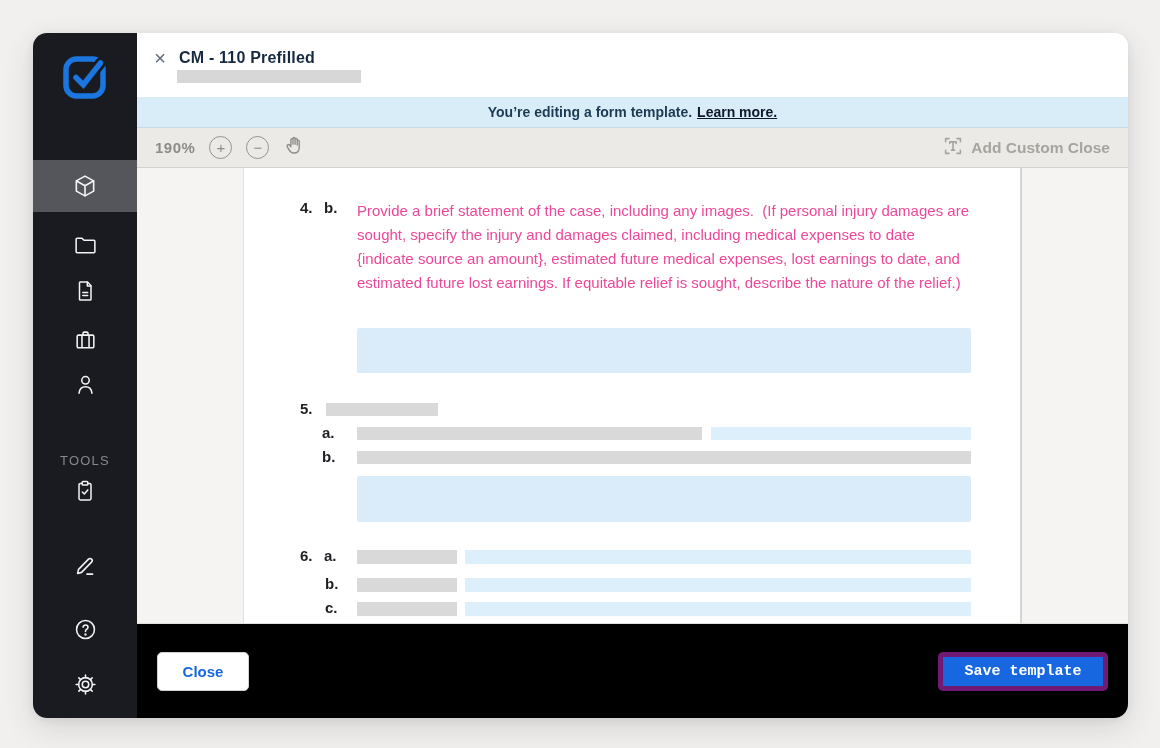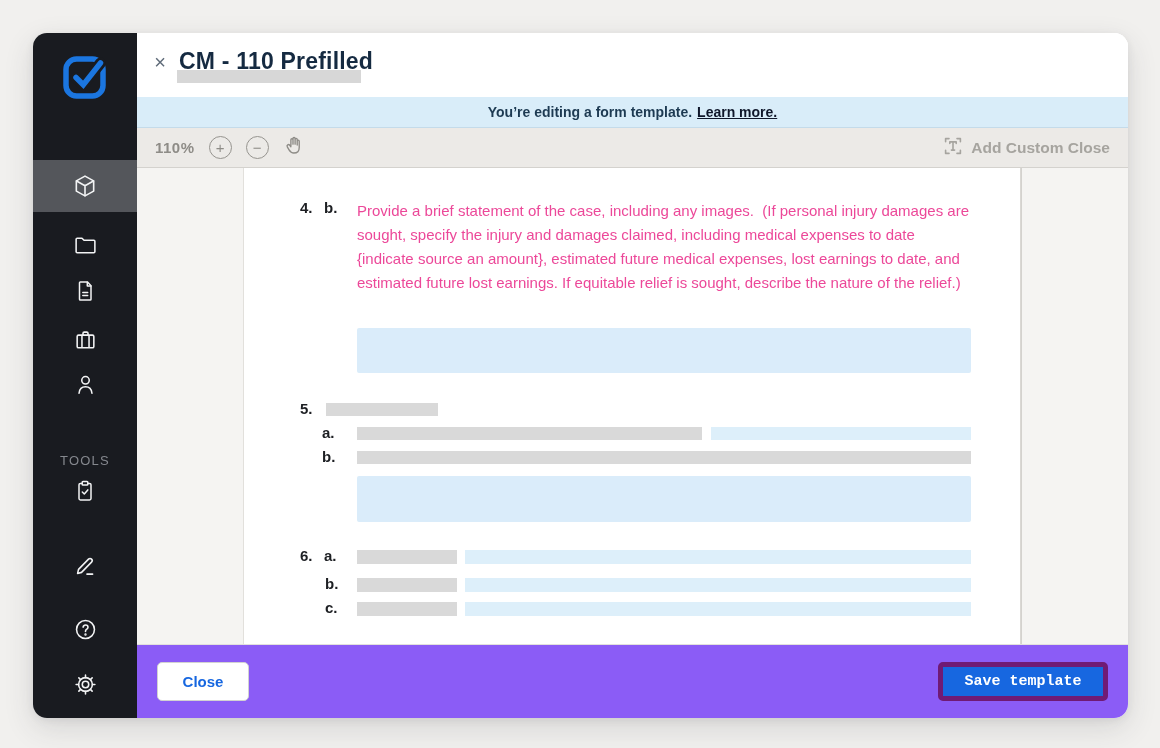--- a/index.html
+++ b/index.html
@@ -20,21 +20,21 @@
   .nav-item svg { display:block; }
   .tools-label { position:absolute; left:0; width:104px; text-align:center;
                  color:#85888e; font-size:13px; letter-spacing:1.2px; }
 
   
   .main { flex:1; display:flex; flex-direction:column; position:relative; background:#fff; min-width:0; }
 
   .header { height:64px; position:relative; flex:none; background:#fff; }
   .header-row { position:absolute; left:12px; top:15px; display:flex; align-items:center; }
   .close-x { color:#5f6b79; font-size:20px; line-height:20px; width:22px; text-align:center; cursor:pointer; }
-  .doc-title { margin-left:8px; color:#152a41; font-size:23px; font-weight:700; letter-spacing:.2px; }
+  .doc-title { margin-left:8px; color:#152a41; font-size:16px; font-weight:700; letter-spacing:.2px; }
   .title-bar-ph { position:absolute; left:40px; top:37px; width:184px; height:13px; background:#d7d7d7; }
 
   .banner { height:31px; flex:none; background:#d9edf9; border-bottom:1px solid #c4dbea;
             display:flex; align-items:center; justify-content:center; gap:5px; font-size:14px; }
   .banner-msg { color:#1d3a52; font-weight:700; }
   .banner-link { color:#0f172a; font-weight:700; text-decoration:underline; cursor:pointer; }
 
   .toolbar { height:40px; flex:none; background:#eceae7; border-bottom:1px solid #d4d2ce;
              display:flex; align-items:center; padding:0 18px; color:#8e8c87; }
   .zoom-level { font-size:15px; font-weight:700; letter-spacing:.5px; }
@@ -52,21 +52,21 @@
   .doc-vline { position:absolute; left:884px; top:0; bottom:0; width:1px; background:#d4d2ce; }
 
   .lbl { position:absolute; font-size:15px; font-weight:700; color:#1d1f23; line-height:18px; }
   .para { position:absolute; left:113px; top:31px; width:614px; font-size:15px; line-height:24px;
           color:#ec4899; white-space:pre-wrap; }
   .bar-gray { position:absolute; background:#d9d9d9; }
   .bar-blue { position:absolute; background:#ddeffa; }
   .field-block { position:absolute; background:#daecfa; border-radius:2px; cursor:pointer; }
 
   
-  .footer { height:74px; flex:none; background:#8b5cf6; border-top:1px solid #e2e0dd;
+  .footer { height:95px; flex:none; background:#000000; border-top:1px solid #e2e0dd;
             display:flex; align-items:center; padding:0 20px; }
   .btn { height:39px; border-radius:5px; font-family:"Liberation Sans",sans-serif;
          font-size:15px; font-weight:700; cursor:pointer; display:flex;
          align-items:center; justify-content:center; }
   .btn-outline { background:#fff; border:1px solid #d2d2d2; color:#1767e0; }
   .btn-close { width:92px; }
   .btn-primary { width:170px; background:#1767e0; border:5px solid #701a75; color:#fff; margin-left:auto;font-family:Liberation Mono, monospace; }
   .btn-more { width:166px; margin-left:8px; gap:7px; }
   .caret { font-size:11px; line-height:1; }
 </style>
@@ -183,21 +183,21 @@
         </div>
         <div class="title-bar-ph"></div>
       </div>
 
       <div class="banner">
         <span class="banner-msg">You’re editing a form template.</span>
         <span class="banner-link">Learn more.</span>
       </div>
 
       <div class="toolbar">
-        <span class="zoom-level">110%</span>
+        <span class="zoom-level">190%</span>
         <span class="circle-btn">
             <span>+</span>
           </span>
         <span class="circle-btn">
             <span>−</span>
           </span>
         <span class="hand-btn">
           <span>
             <svg width="22" height="22" viewBox="0 0 24 24" fill="none" stroke="#8e8c87" stroke-width="1.5" stroke-linecap="round" stroke-linejoin="round">
               <path d="M8.6 11.8V5.3a1.15 1.15 0 0 1 2.3 0V10M10.9 10V3.9a1.15 1.15 0 0 1 2.3 0V10M13.2 10V4.8a1.15 1.15 0 0 1 2.3 0V11M15.5 11V6.7a1.1 1.1 0 0 1 2.2 0v6.8c0 3.8-2.4 6.1-5.9 6.1-2.5 0-3.9-1.1-5.2-3.3l-1.9-3.3c-.5-.9-.3-1.8.5-2.3.7-.4 1.6-.2 2.2.6l1.2 1.5"></path>

